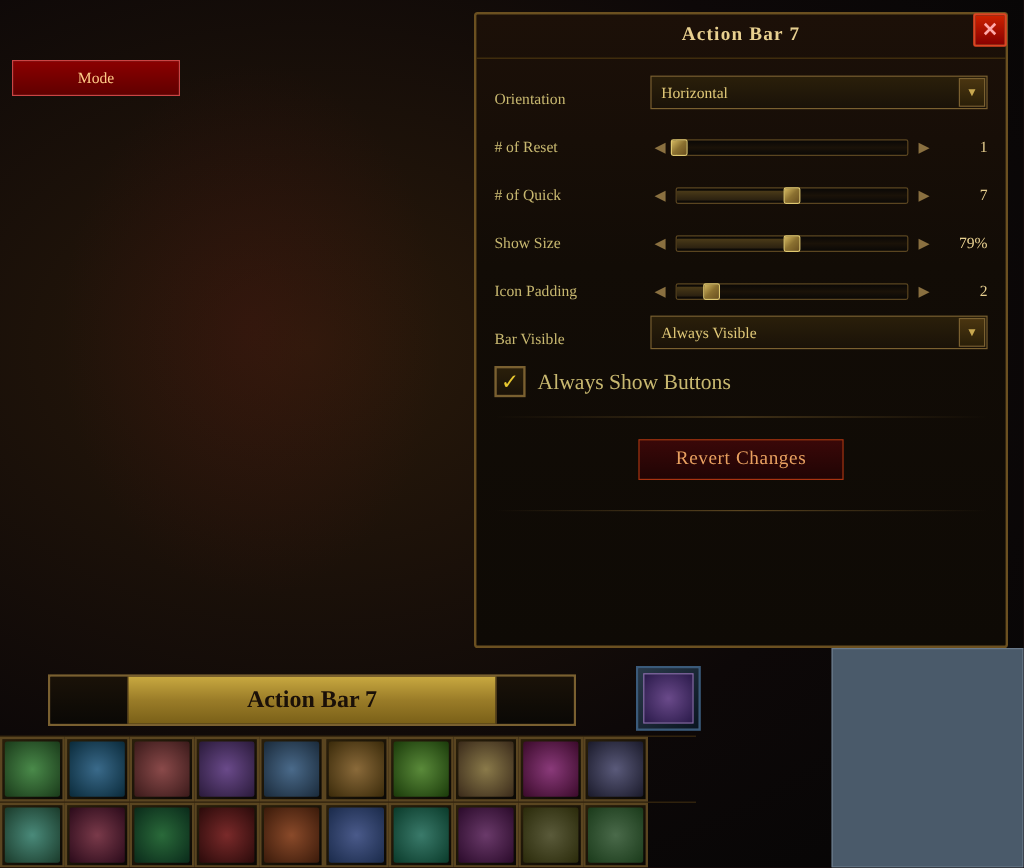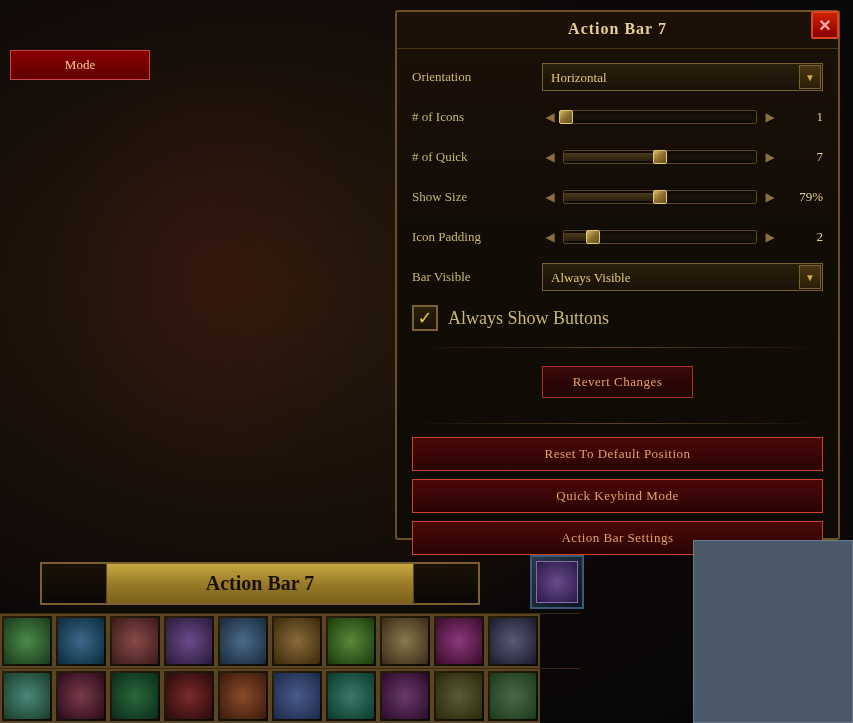--- a/index.html
+++ b/index.html
@@ -87,21 +87,21 @@
       font-size: 16px;
       font-weight: bold;
       letter-spacing: 1px;
       border-bottom: 1px solid #4a3510;
       margin-bottom: 8px;
     }
 
     
     .setting-row {
       display: flex;
-      align-items: center;
+      align-items: flex-end;
       padding: 6px 15px;
       min-height: 40px;
     }
 
     .setting-label {
       width: 130px;
       color: #c8b870;
       font-size: 13px;
       flex-shrink: 0;
     }
@@ -236,21 +236,21 @@
       padding: 5px 15px;
     }
 
     .action-btn {
       width: 100%;
       padding: 8px 15px;
       margin-bottom: 8px;
       background: linear-gradient(180deg, #4a0808 0%, #2a0404 100%);
       border: 1px solid #cc4422;
       color: #e8a060;
-      font-size: 13px;
+      font-size: 16px;
       font-family: 'Georgia', serif;
       cursor: pointer;
       text-align: center;
       letter-spacing: 0.5px;
     }
 
     .action-btn.revert {
       width: auto;
       display: block;
       margin: 5px auto 12px auto;
@@ -368,21 +368,21 @@
     <div class="dropdown-wrapper">
       <select class="dropdown">
         <option>Horizontal</option>
         <option>Vertical</option>
       </select>
       <div class="dropdown-arrow">▼</div>
     </div>
   </div>
 
   <div class="setting-row">
-    <div class="setting-label"># of Icons</div>
+    <div class="setting-label"># of Reset</div>
     <div class="slider-wrapper">
       <div class="slider-arrow">◀</div>
       <div class="slider-track">
         <div class="slider-fill" style="width:0%"></div>
         <div class="slider-thumb" style="left:2px;"></div>
       </div>
       <div class="slider-arrow">▶</div>
       <div class="slider-value">1</div>
     </div>
   </div>
@@ -447,25 +447,20 @@
   </div>
 
   <div class="divider"></div>
 
   <div class="btn-section">
     <button class="action-btn revert">Revert Changes</button>
   </div>
 
   <div class="divider"></div>
 
-  <div class="btn-section">
-    <button class="action-btn">Reset To Default Position</button>
-    <button class="action-btn">Quick Keybind Mode</button>
-    <button class="action-btn">Action Bar Settings</button>
-  </div>
 
 </div>
 
 <div style="position:absolute; bottom:118px; left:40px; width:440px;">
   <div style="display:flex; align-items:stretch; border: 2px solid #7a6030;">
     <div style="width:65px; background: linear-gradient(180deg,#1a1208,#0a0805); border-right:1px solid #5a4520;"></div>
     <div style="flex:1; background: linear-gradient(180deg, #c8a840 0%, #9a7c28 50%, #7a6018 100%); padding: 8px 10px; text-align:center; font-size:20px; font-weight:bold; font-family:Georgia,serif; color:#1a1008;">Action Bar 7</div>
     <div style="width:65px; background: linear-gradient(180deg,#1a1208,#0a0805); border-left:1px solid #5a4520;"></div>
   </div>
 </div>

